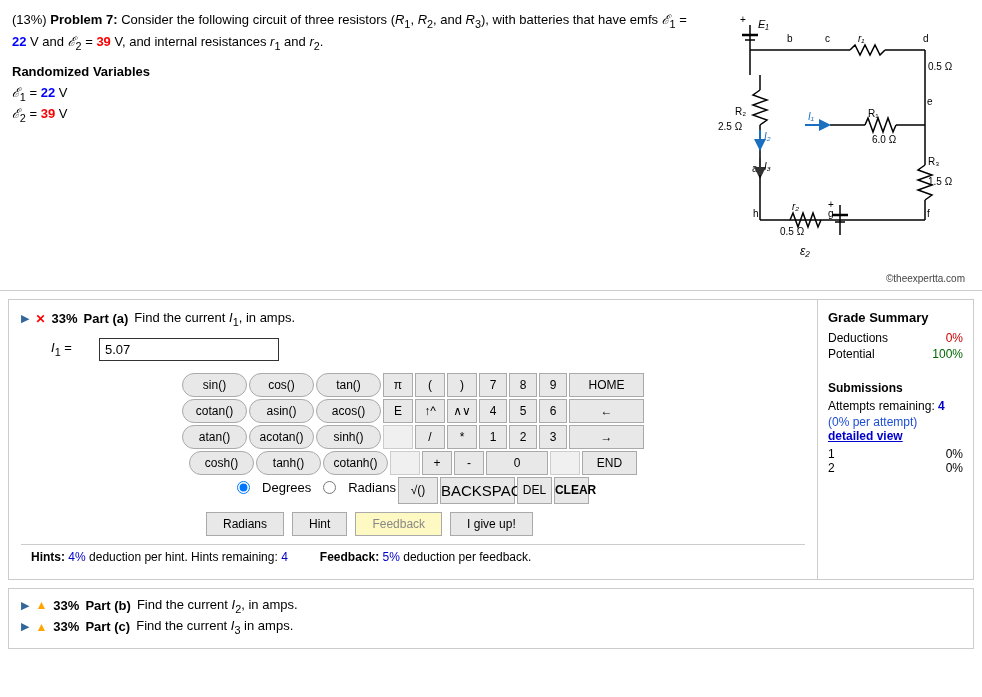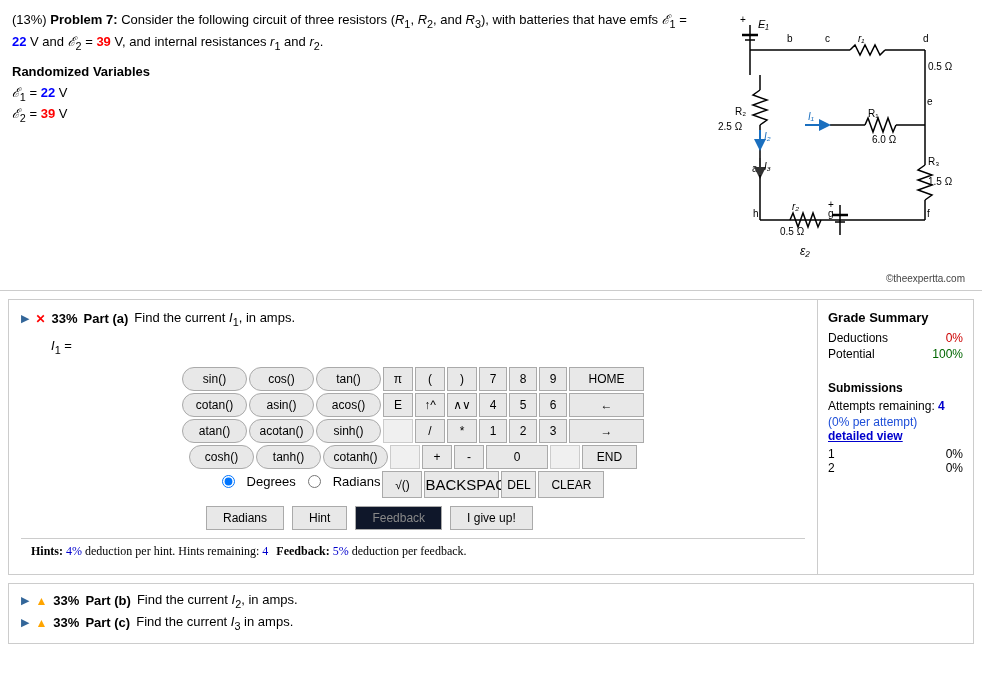--- a/index.html
+++ b/index.html
@@ -106,21 +106,21 @@
       cursor: pointer;
       text-align: center;
     }
     .calc-btn-wide { width: 65px; border-radius: 12px; }
     .calc-btn-sm { width: 30px; }
     .calc-btn-num { width: 28px; }
     .calc-btn-home { width: 75px; }
     .calc-btn-end { width: 55px; }
     .calc-btn-backspace { width: 75px; font-size: 15px; }
     .calc-btn-del { width: 35px; }
-    .calc-btn-clear { width: 66px; }
+    .calc-btn-clear { width: 35px; font-weight: bold; }
 
     .radio-row {
       display: flex;
       align-items: center;
       gap: 12px;
       margin-left: 185px;
       margin-bottom: 6px;
       font-size: 13px;
     }
 
@@ -131,32 +131,31 @@
       margin-bottom: 8px;
     }
     .action-btn {
       background: #e8e8e8;
       border: 1px solid #aaa;
       padding: 4px 16px;
       font-size: 12px;
       cursor: pointer;
     }
     .action-btn-disabled {
-      background: #0f172a;
+      background: #fef9c3;
       color: #888;
     }
 
     .hints-bar {
       background: #fff;
       border-top: 1px solid #ccc;
       padding: 5px 10px;
       font-size: 12px;
       display: flex;
-      gap: 8px;
-      font-family: Liberation Serif, serif;
+      gap: 32px;
     }
 
     
     .grade-sidebar {
       width: 155px;
       padding: 10px;
       font-size: 12px;
       flex-shrink: 0;
     }
     .grade-title {
@@ -326,20 +325,21 @@
     <div class="part-header">
       <span class="nav-arrow">▶</span>
       <span class="x-icon">✕</span>
       <span class="part-pct">33%</span>
       <strong>Part (a)</strong>
       <span>Find the current <em>I</em><sub>1</sub>, in amps.</span>
     </div>
 
     <div class="input-row">
       <span class="input-label"><em>I</em><sub>1</sub> =</span>
+      <input type="text" class="answer-input" value="5.07" style="">
     </div>
 
     <div class="calc-grid">
 
       <div class="calc-row">
         <button class="calc-btn calc-btn-wide">sin()</button>
         <button class="calc-btn calc-btn-wide">cos()</button>
         <button class="calc-btn calc-btn-wide">tan()</button>
         <button class="calc-btn calc-btn-sm">π</button>
         <button class="calc-btn calc-btn-sm">(</button>

